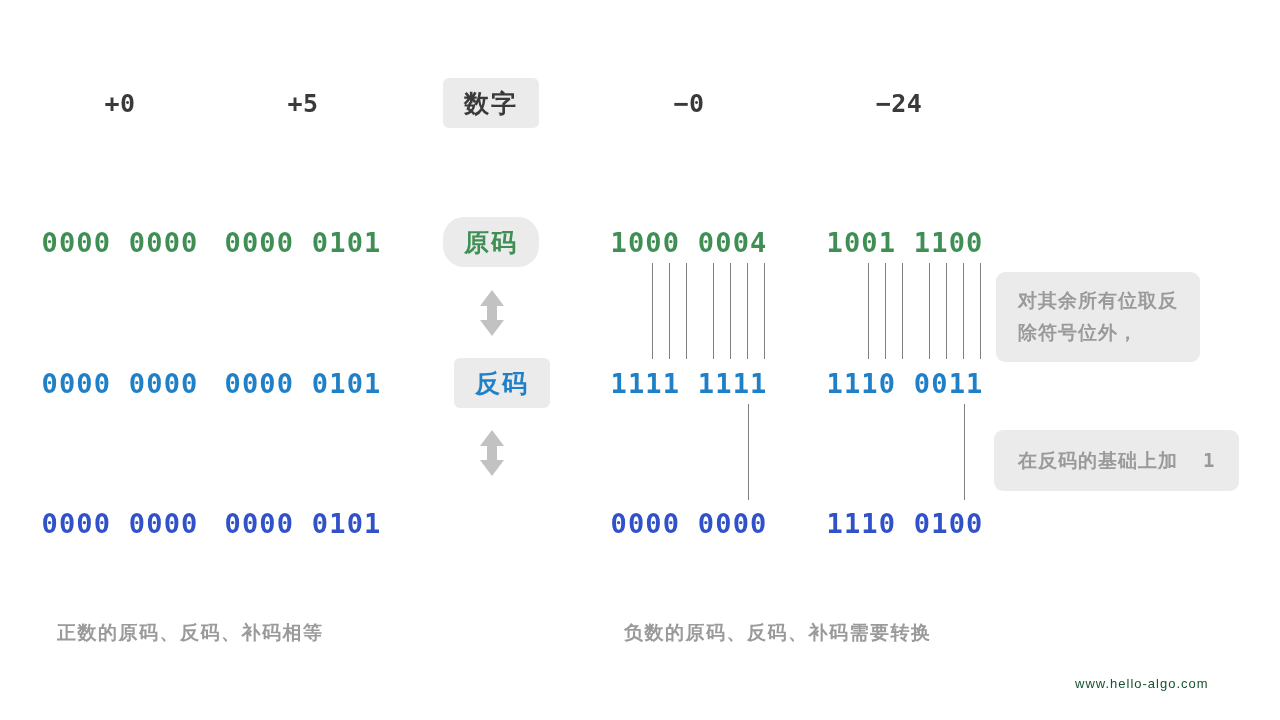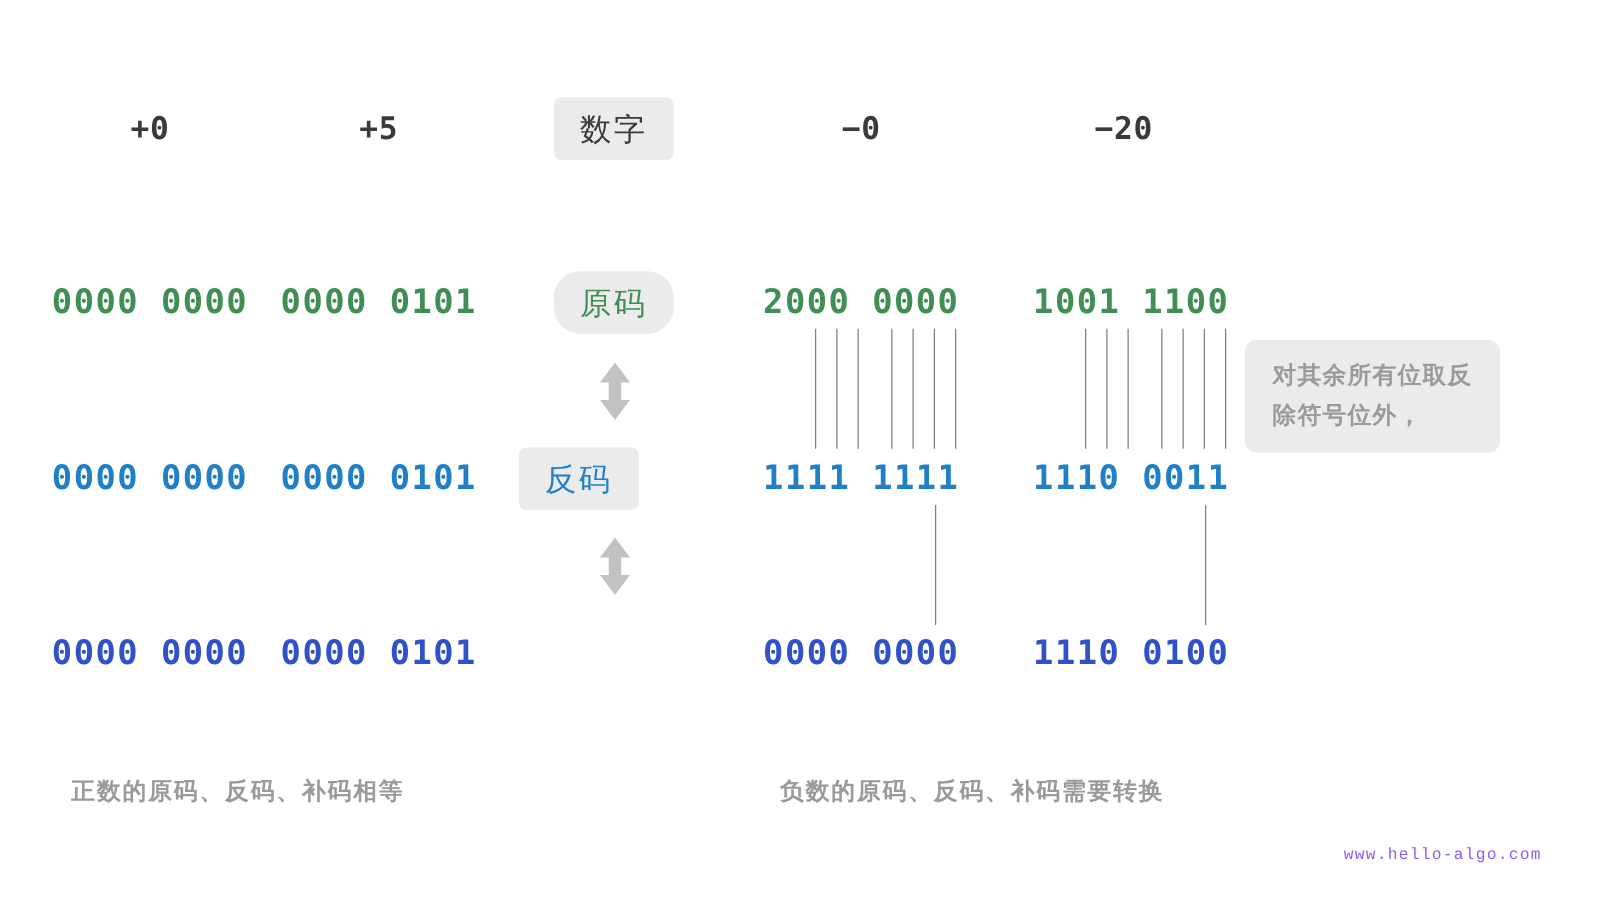--- a/index.html
+++ b/index.html
@@ -51,21 +51,21 @@
   .bits.c-bu   { color: #3051c8; }
 
   
   .chip {
     background: #ebebeb;
     border-radius: 6px;
     display: flex;
     align-items: center;
     justify-content: center;
     font-size: 25px;
-    font-weight: normal;
+    font-weight: bold;
     transform: translate(-50%, -50%);
     width: 96px;
     height: 50px;
     letter-spacing: 2px;
   }
   .chip.c-head { color: #3a3a3a; }
   .chip.c-yuan { color: #3f8f55; }
   .chip.c-fan  { color: #1f80c8; }
   .chip.c-bu   { color: #3051c8; }
 
@@ -108,56 +108,56 @@
   
   .caption {
     font-size: 19px;
     font-weight: bold;
     color: #9a9a9a;
     letter-spacing: 1.5px;
   }
 
   
   .watermark {
-    font-family: Liberation Mono, monospace;
+    font-family: Liberation Sans, sans-serif;
     font-size: 13px;
-    color: #8b5cf6;
+    color: #14532d;
     letter-spacing: 1px;
   }
 </style>
 </head>
 <body>
 
 <div class="stage">
 
   <div class="cell num" style="left:120px; top:103px;">+0</div>
 
   <div class="cell num" style="left:303px; top:103px;">+5</div>
 
   <div class="cell chip c-head" style="left:491px; top:103px;">数字</div>
 
   <div class="cell num" style="left:689px; top:103px;">−0</div>
 
-  <div class="cell num" style="left:899px; top:103px;">−20</div>
+  <div class="cell num" style="left:899px; top:103px;">−24</div>
 
   <div class="cell bits c-yuan" style="left:120px; top:242px;">0000 0000</div>
 
   <div class="cell bits c-yuan" style="left:303px; top:242px;">0000 0101</div>
 
   <div class="cell chip c-yuan" style="left:491px; top:242px;border-radius:21px;">原码</div>
 
-  <div class="cell bits c-yuan" style="left:689px; top:242px;">2000 0000</div>
+  <div class="cell bits c-yuan" style="left:689px; top:242px;">1000 0004</div>
 
   <div class="cell bits c-yuan" style="left:905px; top:242px;">1001 1100</div>
 
   <div class="cell bits c-fan" style="left:120px; top:383px;">0000 0000</div>
 
   <div class="cell bits c-fan" style="left:303px; top:383px;">0000 0101</div>
 
-  <div class="cell chip c-fan" style="left:463px; top:383px;text-align:right;">反码</div>
+  <div class="cell chip c-fan" style="left:502px; top:383px;text-align:right;">反码</div>
 
   <div class="cell bits c-fan" style="left:689px; top:383px;text-align:right;">1111 1111</div>
 
   <div class="cell bits c-fan" style="left:905px; top:383px;">1110 0011</div>
 
   <div class="cell bits c-bu" style="left:120px; top:523px;">0000 0000</div>
 
   <div class="cell bits c-bu" style="left:303px; top:523px;">0000 0101</div>
 
 
@@ -194,20 +194,23 @@
   <div class="tick" style="left:980px; top:263px; height:96px;"></div>
 
   <div class="tick" style="left:748px; top:404px; height:96px;"></div>
   <div class="tick" style="left:964px; top:404px; height:96px;"></div>
 
   <div class="cell note" style="left:996px; top:272px;">
     <div class="note-line">对其余所有位取反</div>
     <div class="note-line">除符号位外，</div>
   </div>
 
+  <div class="cell note single" style="left:994px; top:430px;">
+    <span>在反码的基础上加</span><span class="mono">&nbsp; </span><span class="mono">1</span>
+  </div>
 
   <div class="cell caption" style="left:57px; top:620px;">正数的原码、反码、补码相等</div>
 
   <div class="cell caption" style="left:624px; top:620px;">负数的原码、反码、补码需要转换</div>
 
   <div class="cell watermark" style="left:1075px; top:676px;">www.hello-algo.com</div>
 
 </div>
 
 </body></html>

